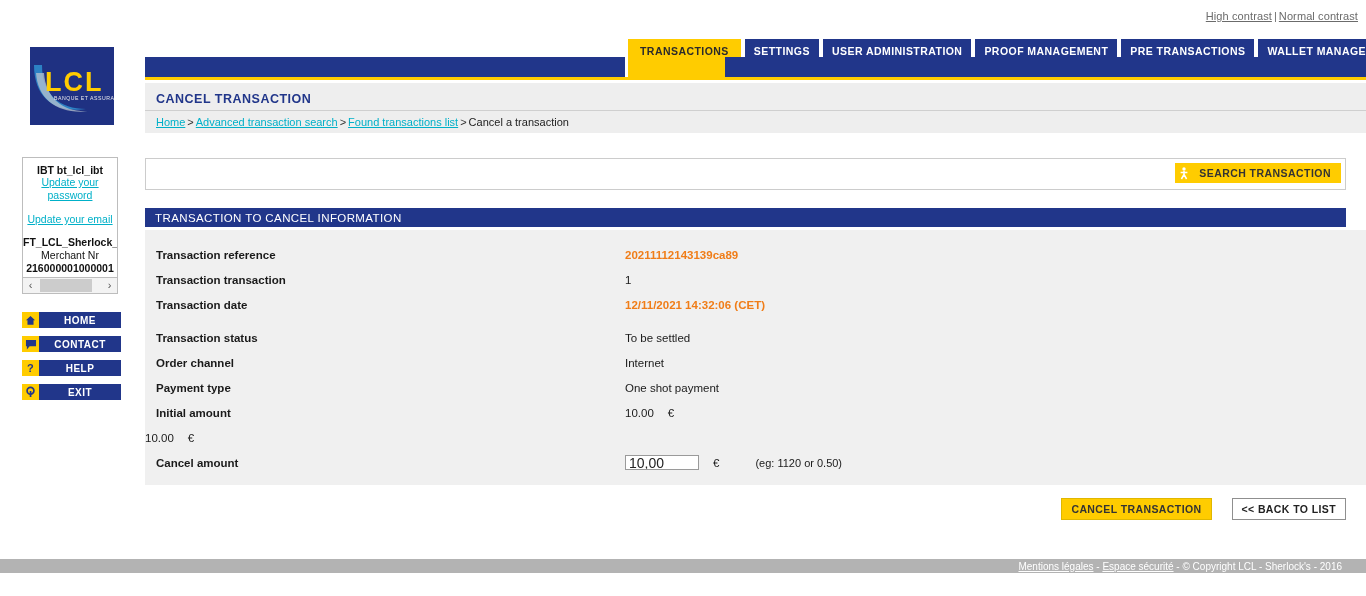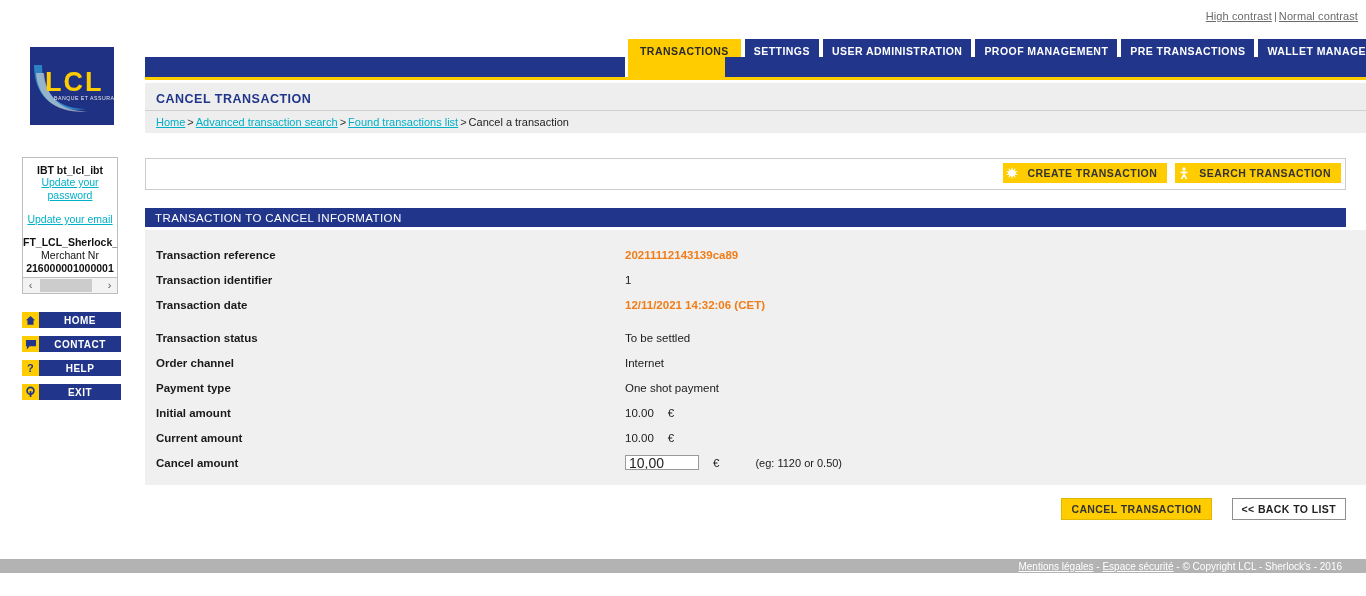--- a/index.html
+++ b/index.html
@@ -368,49 +368,41 @@
         </svg>
     </div>
     <div class="side-lbl">EXIT</div>
   </div>
 </div>
 
 <div class="toolbar">
   <div class="tb-btns">
     <div class="ybtn">
       <div class="ybtn-ico">
-        <svg width="12" height="12" viewBox="0 0 12 12">
-            <path d="M6 0 L7 3.2 L9.6 1.2 L8.6 4.3 L12 4 L9.3 6 L12 8 L8.6 7.7 L9.6 10.8 L7 8.8 L6 12 L5 8.8 L2.4 10.8 L3.4 7.7 L0 8 L2.7 6 L0 4 L3.4 4.3 L2.4 1.2 L5 3.2 Z" fill="#ffffff"></path>
-          </svg>
-      </div>
-      <div class="ybtn-lbl">CREATE TRANSACTION</div>
-    </div>
-    <div class="ybtn">
-      <div class="ybtn-ico">
         <svg width="12" height="13" viewBox="0 0 12 13">
             <circle cx="6" cy="2" r="1.7" fill="#ffffff"></circle>
             <path d="M6 4 L6 7.5 L3.4 12 M6 7.5 L8.6 12 M2.6 5.4 L9.4 5.4" stroke="#ffffff" stroke-width="1.5" fill="none"></path>
           </svg>
       </div>
       <div class="ybtn-lbl">SEARCH TRANSACTION</div>
     </div>
   </div>
 </div>
 
 <div class="sec-head">TRANSACTION TO CANCEL INFORMATION</div>
 
 <div class="panel">
 
   <div class="row" style="top:12px">
     <div class="lbl">Transaction reference</div>
     <div class="val accent">20211112143139ca89</div>
   </div>
 
   <div class="row" style="top:37px">
-    <div class="lbl">Transaction identifier</div>
+    <div class="lbl">Transaction transaction</div>
     <div class="val">1</div>
   </div>
 
   <div class="row" style="top:62px">
     <div class="lbl">Transaction date</div>
     <div class="val accent">12/11/2021 14:32:06 (CET)</div>
   </div>
 
   <div class="row" style="top:95px">
     <div class="lbl">Transaction status</div>
@@ -427,21 +419,20 @@
     <div class="val">One shot payment</div>
   </div>
 
   <div class="row" style="top:170px">
     <div class="lbl">Initial amount</div>
     <div class="val">10.00</div>
     <div class="val euro">€</div>
   </div>
 
   <div class="row" style="top:195px">
-    <div class="lbl">Current amount</div>
     <div class="val">10.00</div>
     <div class="val euro">€</div>
   </div>
 
   <div class="row" style="top:220px">
     <div class="lbl">Cancel amount</div>
     <input class="amount-input" type="text" value="10,00" style="">
     <div class="val euro">€</div>
     <div class="hint">(eg: 1120 or 0.50)</div>
   </div>

